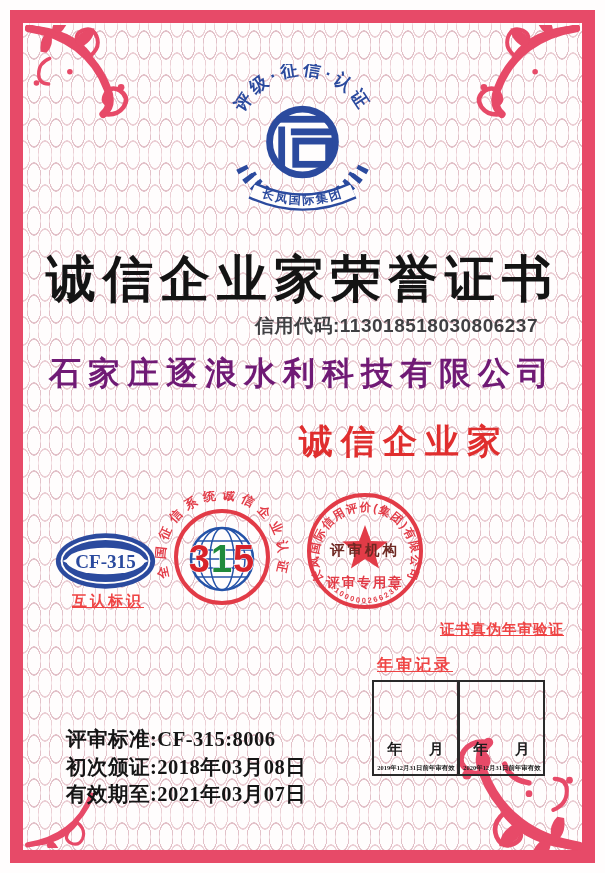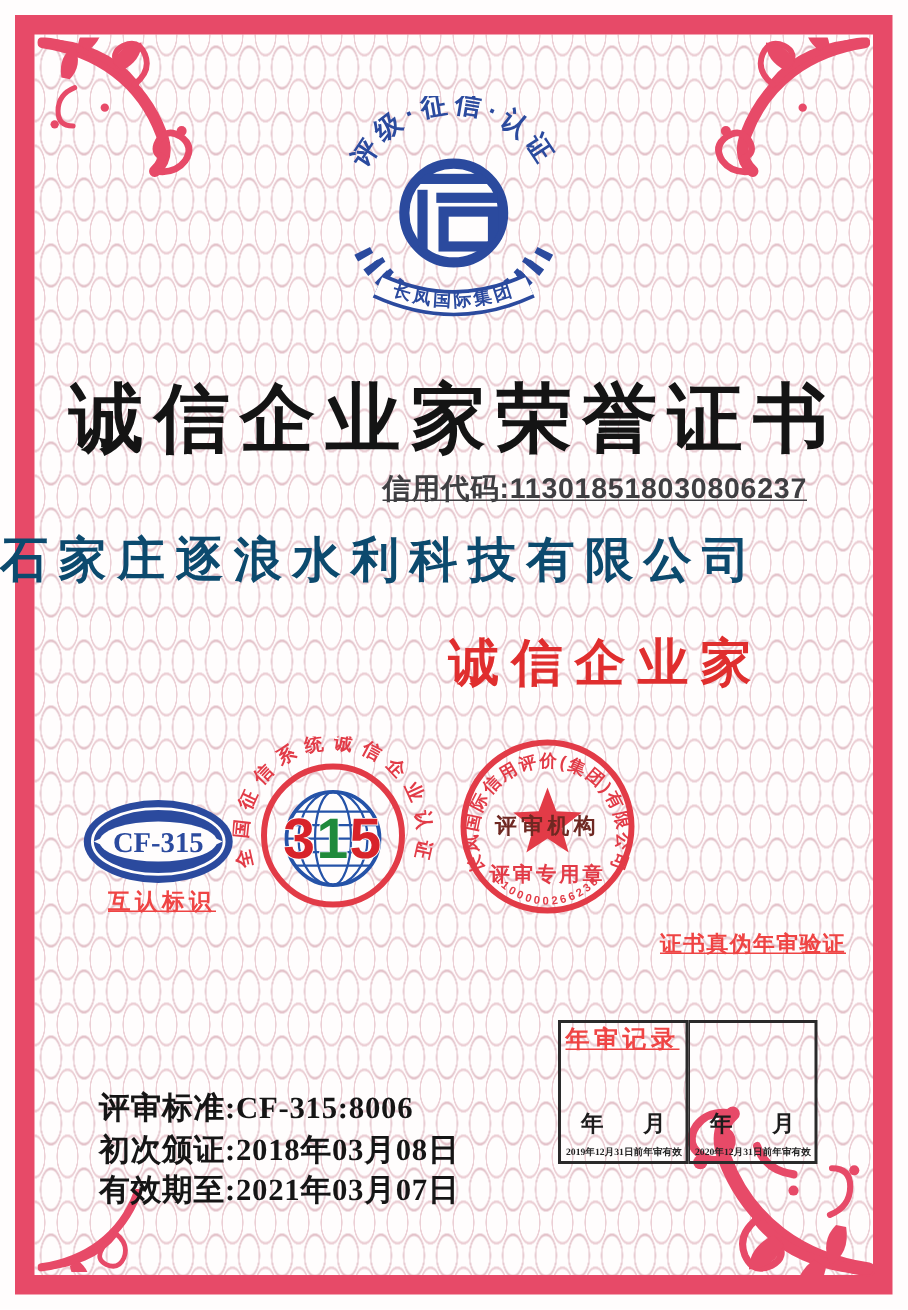--- a/index.html
+++ b/index.html
@@ -9,29 +9,29 @@
   .band{position:absolute;left:10px;top:10px;right:10px;bottom:10px;border:13px solid #e74a68;pointer-events:none;}
   
   .inner{position:absolute;left:23px;top:23px;right:23px;bottom:23px;background-color:#fffdfd;
     background-image:
       radial-gradient(ellipse 11px 22px at center, transparent 58%, rgba(217,174,184,.75) 60% 66%, transparent 68%),
       radial-gradient(ellipse 11px 22px at center, transparent 58%, rgba(227,188,196,.7) 60% 66%, transparent 68%);
     background-size:22px 44px,22px 44px;background-position:0 0,11px 22px;}
   .corner{position:absolute;pointer-events:none;}
   .abs{position:absolute;}
   .title{left:0;right:0;top:246px;text-align:center;font-size:50px;font-weight:900;letter-spacing:7px;color:#141414;font-family:"DejaVu Sans","Liberation Sans",sans-serif;}
-  .credit{left:0;right:67px;top:313px;text-align:right;font-size:19px;font-weight:800;color:#3f3f42;letter-spacing:.5px;text-decoration:underline;}
-  .company{left:0;right:0;top:352px;text-align:left;font-size:32px;font-weight:900;letter-spacing:7px;color:#0c4a6e;}
+  .credit{left:0;right:67px;top:313px;text-align:right;font-size:19px;font-weight:800;color:#3f3f42;letter-spacing:.5px;}
+  .company{left:0;right:0;top:352px;text-align:center;font-size:32px;font-weight:900;letter-spacing:7px;color:#701a75;}
   .honoree-name{left:147px;top:419px;font-size:34px;font-weight:900;letter-spacing:4px;color:#e02e2e;}
   .honoree-title{left:299px;top:419px;font-size:34px;font-weight:900;letter-spacing:8px;color:#e02e2e;}
   .small-label{font-weight:800;color:#ef4444;font-family:"Liberation Serif",serif;text-decoration:underline;}
   .cf-label{left:58px;top:592px;width:100px;text-align:center;font-size:15px;letter-spacing:3px;}
   .qr-label{left:428px;top:620px;width:148px;text-align:center;font-size:14.5px;letter-spacing:1px;}
   .details{left:66px;top:682px;font-family:"Liberation Serif",serif;font-weight:800;font-size:20.5px;color:#151515;letter-spacing:.5px;line-height:27.5px;margin-top:44px;}
-  .ar-title{left:377px;top:655px;font-size:16px;letter-spacing:3px;margin-top:28px;}
+  .ar-title{left:377px;top:655px;font-size:16px;letter-spacing:3px;}
   .ar-boxes{left:372px;top:680px;width:173px;height:96px;display:flex;}
   .ar-box{position:relative;flex:1;border:2px solid #2a2a2a;}
   .ar-box + .ar-box{border-left-width:1px;}
   .ar-fields{position:absolute;left:0;right:0;bottom:15px;display:flex;justify-content:space-around;font-family:"Liberation Serif",serif;font-weight:800;font-size:15px;color:#1c1c1c;}
   .ar-note{position:absolute;left:0;right:0;bottom:1px;text-align:center;font-size:7px;font-family:"Liberation Serif",serif;font-weight:700;color:#222;white-space:nowrap;transform:scale(.92);}
   
   .qr{left:443px;top:495px;width:112px;height:104px;background:#fff;padding:5px;}
   .qr-inner{position:relative;width:112px;height:104px;
     background-image:
       conic-gradient(#151515 0 25%, transparent 0 50%, #151515 0 75%, transparent 0),

